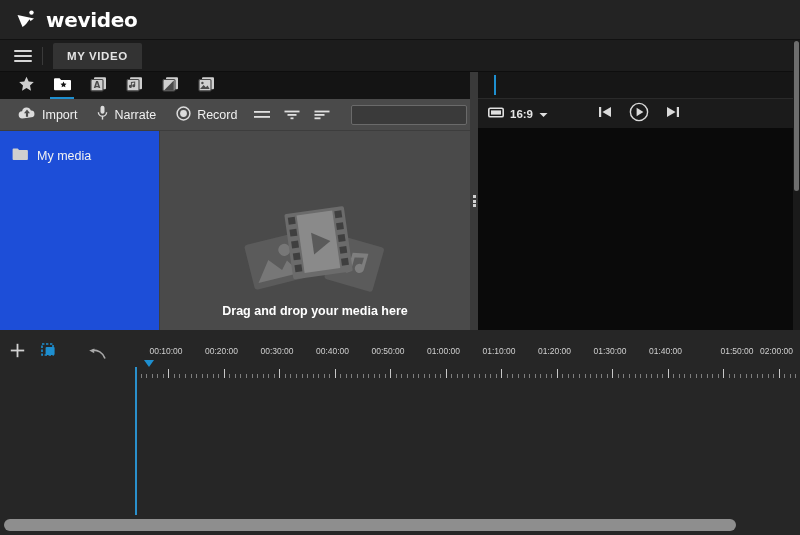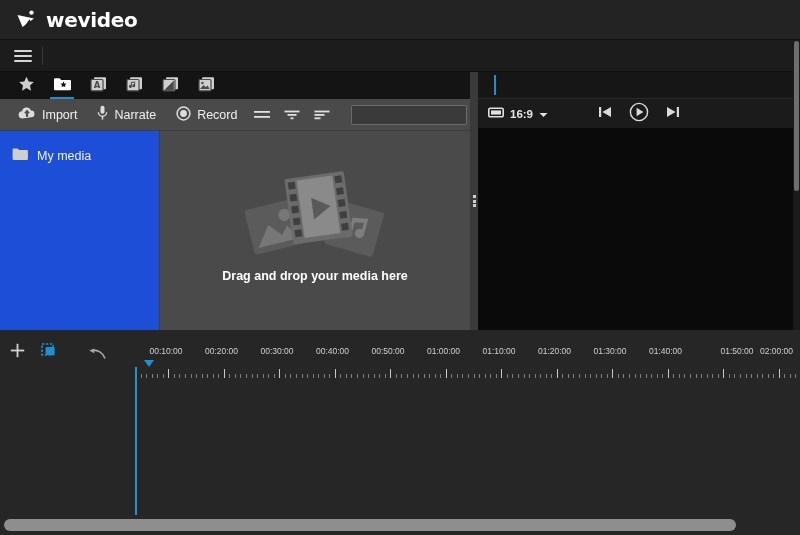--- a/index.html
+++ b/index.html
@@ -97,21 +97,21 @@
     flex:1; background:transparent; border:none; outline:none;
     color:#ddd; font-size:11px; font-family:"Liberation Sans", sans-serif;
   }
   .media-body { display:flex; height: 199px; }
   .media-side {
     width:160px; background:#1d4ed8; border-right:1px solid #3f3f3f; padding-top:12px;
   }
   .side-item { display:flex; align-items:center; gap:8px; padding: 4px 12px; color:#f2f2f2; font-size:12.5px; cursor:pointer;}
   .dropzone {
     flex:1; background:#4a4a4a; display:flex; flex-direction:column;
-    align-items:center; justify-content:center; gap: 0;
+    align-items:center; justify-content:flex-end; gap: 0;
   }
   .dz-art { width:160px; height:96px; position:relative; margin-bottom: 6px;}
   .dz-text { color:#ffffff; font-size:12.5px; font-weight:bold; margin-bottom:12px;}
   .btn-add {
     background:#1e8fd0; color:#fff; border:none; font-size:12.5px; font-weight:bold;
     letter-spacing:.5px; padding: 8px 38px; border-radius:2px; cursor:pointer;
   }
 
   
   .splitter {
@@ -201,20 +201,21 @@
     </div>
   </div>
 
   <div class="projbar">
     <div class="hamburger">
       <span></span>
         <span></span>
         <span></span>
     </div>
     <div class="sep-v"></div>
+    <div class="proj-tab">MY VIDEO</div>
   </div>
 
   <div class="media-panel">
 
     <div class="tabrow">
       <div class="tab">
         <span>
           <svg width="17" height="16" viewBox="0 0 17 16">
               <path d="M8.5 0.8l2.2 4.7 5.1.6-3.8 3.5 1 5.1-4.5-2.6L4 14.7l1-5.1L1.2 6.1l5.1-.6z" fill="#cfcfcf"></path>
             </svg>

